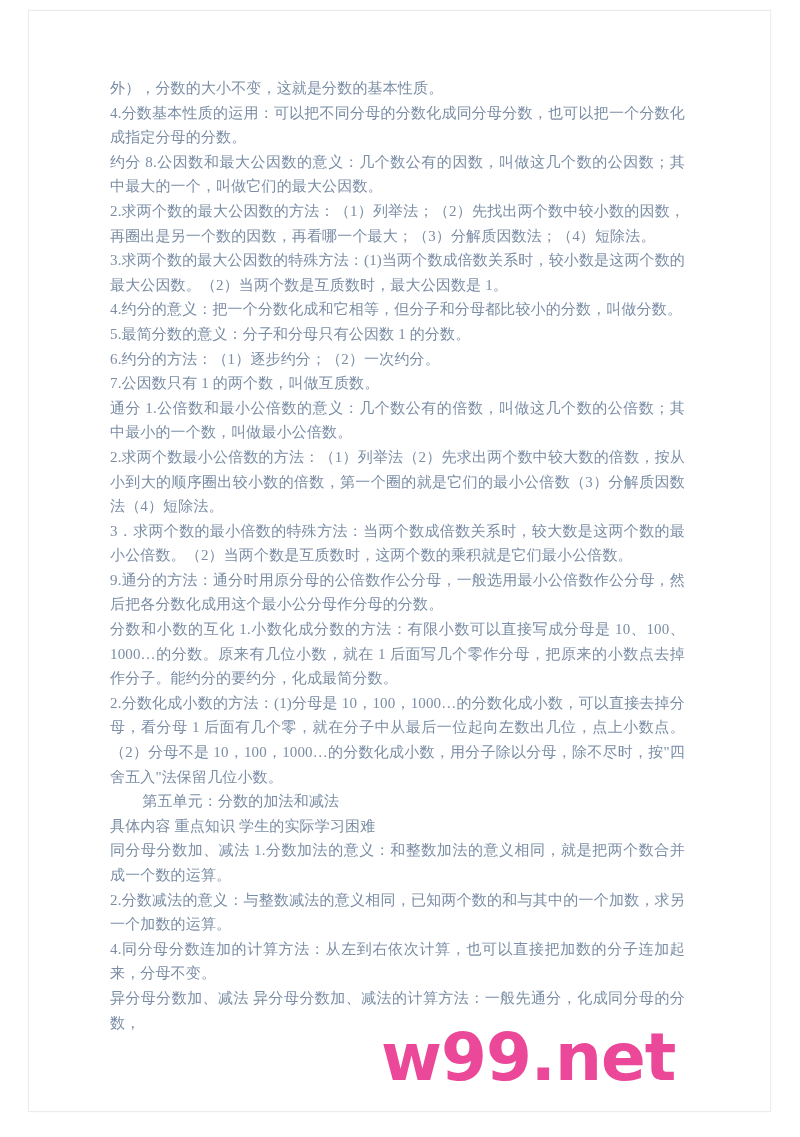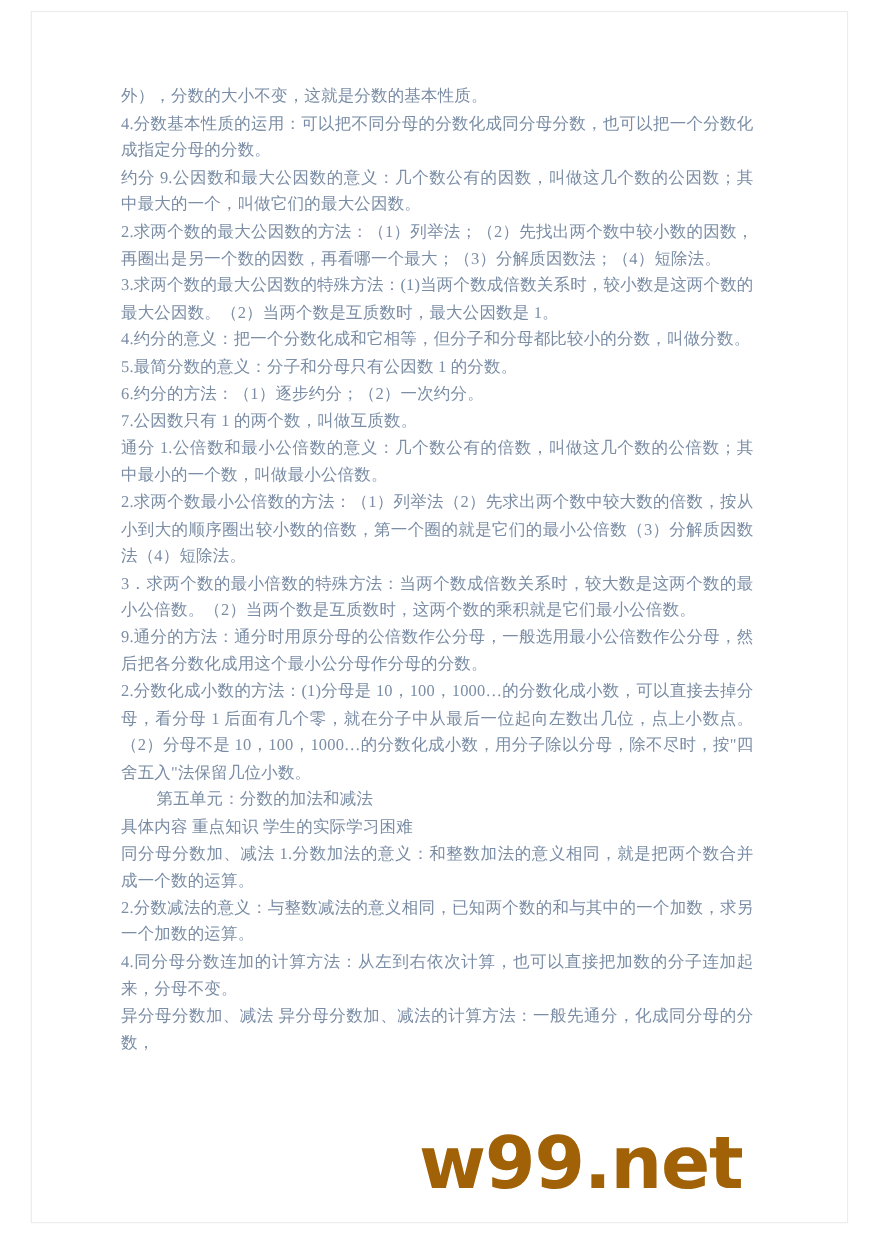--- a/index.html
+++ b/index.html
@@ -32,21 +32,21 @@
 
   
   #watermark {
     position: absolute;
     left: 352px;
     top: 1008px;
     font-family: "DejaVu Sans", "Liberation Sans", sans-serif;
     font-size: 66px;
     font-weight: 700;
     letter-spacing: -1px;
-    color: #a16207;
+    color: #ec4899;
     white-space: nowrap;
     user-select: none;
     pointer-events: none;
     z-index: 1;
   }
 
   
   #doc-body {
     position: absolute;
     left: 81px;
@@ -73,31 +73,32 @@
 </head>
 <body>
 
 <div id="page-sheet">
 
   <div id="watermark">w99.net</div>
 
   <div id="doc-body">
     <p class="para">外），分数的大小不变，这就是分数的基本性质。</p>
     <p class="para">4.分数基本性质的运用：可以把不同分母的分数化成同分母分数，也可以把一个分数化成指定分母的分数。</p>
-    <p class="para">约分 9.公因数和最大公因数的意义：几个数公有的因数，叫做这几个数的公因数；其中最大的一个，叫做它们的最大公因数。</p>
+    <p class="para">约分 8.公因数和最大公因数的意义：几个数公有的因数，叫做这几个数的公因数；其中最大的一个，叫做它们的最大公因数。</p>
     <p class="para">2.求两个数的最大公因数的方法：（1）列举法；（2）先找出两个数中较小数的因数，再圈出是另一个数的因数，再看哪一个最大；（3）分解质因数法；（4）短除法。</p>
     <p class="para">3.求两个数的最大公因数的特殊方法：(1)当两个数成倍数关系时，较小数是这两个数的最大公因数。（2）当两个数是互质数时，最大公因数是 1。</p>
     <p class="para">4.约分的意义：把一个分数化成和它相等，但分子和分母都比较小的分数，叫做分数。</p>
     <p class="para">5.最简分数的意义：分子和分母只有公因数 1 的分数。</p>
     <p class="para">6.约分的方法：（1）逐步约分；（2）一次约分。</p>
     <p class="para">7.公因数只有 1 的两个数，叫做互质数。</p>
     <p class="para">通分 1.公倍数和最小公倍数的意义：几个数公有的倍数，叫做这几个数的公倍数；其中最小的一个数，叫做最小公倍数。</p>
     <p class="para">2.求两个数最小公倍数的方法：（1）列举法（2）先求出两个数中较大数的倍数，按从小到大的顺序圈出较小数的倍数，第一个圈的就是它们的最小公倍数（3）分解质因数法（4）短除法。</p>
     <p class="para">3．求两个数的最小倍数的特殊方法：当两个数成倍数关系时，较大数是这两个数的最小公倍数。（2）当两个数是互质数时，这两个数的乘积就是它们最小公倍数。</p>
     <p class="para">9.通分的方法：通分时用原分母的公倍数作公分母，一般选用最小公倍数作公分母，然后把各分数化成用这个最小公分母作分母的分数。</p>
+    <p class="para">分数和小数的互化 1.小数化成分数的方法：有限小数可以直接写成分母是 10、100、1000…的分数。原来有几位小数，就在 1 后面写几个零作分母，把原来的小数点去掉作分子。能约分的要约分，化成最简分数。</p>
     <p class="para">2.分数化成小数的方法：(1)分母是 10，100，1000…的分数化成小数，可以直接去掉分母，看分母 1 后面有几个零，就在分子中从最后一位起向左数出几位，点上小数点。（2）分母不是 10，100，1000…的分数化成小数，用分子除以分母，除不尽时，按"四舍五入"法保留几位小数。</p>
     <p class="para indent2">第五单元：分数的加法和减法</p>
     <p class="para">具体内容 重点知识 学生的实际学习困难</p>
     <p class="para">同分母分数加、减法 1.分数加法的意义：和整数加法的意义相同，就是把两个数合并成一个数的运算。</p>
     <p class="para">2.分数减法的意义：与整数减法的意义相同，已知两个数的和与其中的一个加数，求另一个加数的运算。</p>
     <p class="para">4.同分母分数连加的计算方法：从左到右依次计算，也可以直接把加数的分子连加起来，分母不变。</p>
     <p class="para">异分母分数加、减法 异分母分数加、减法的计算方法：一般先通分，化成同分母的分数，</p>
   </div>
 
 </div>

